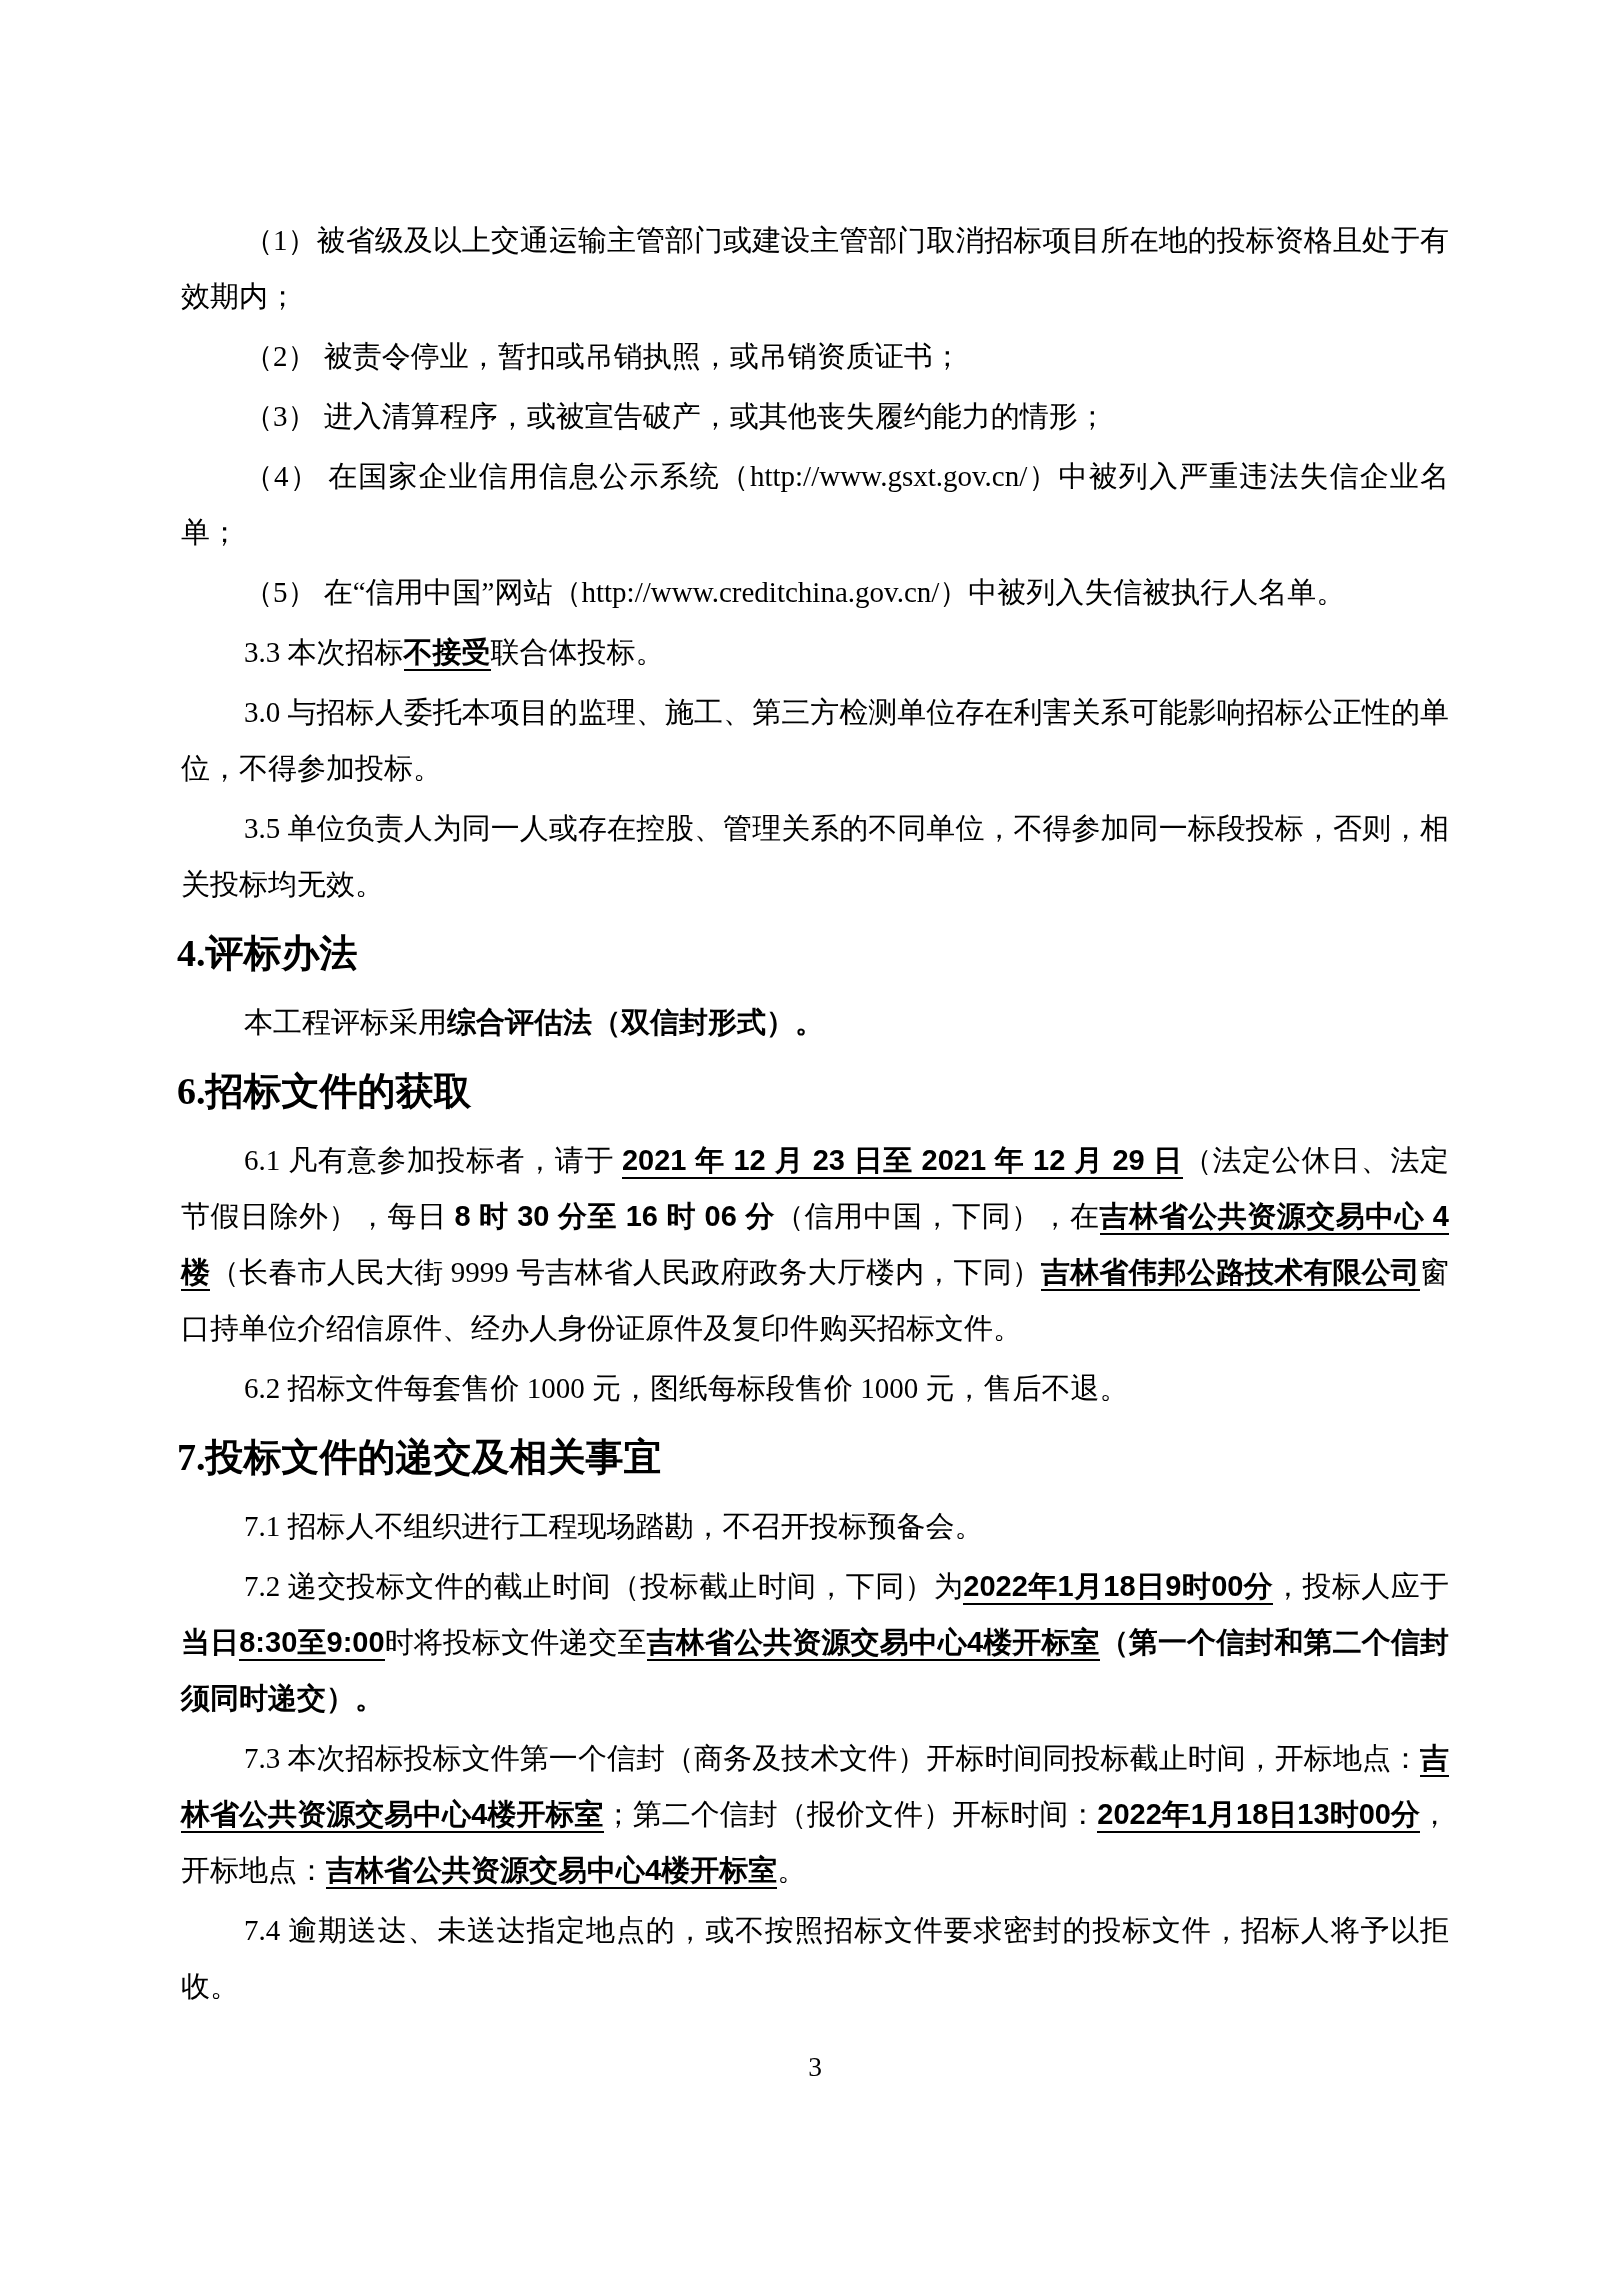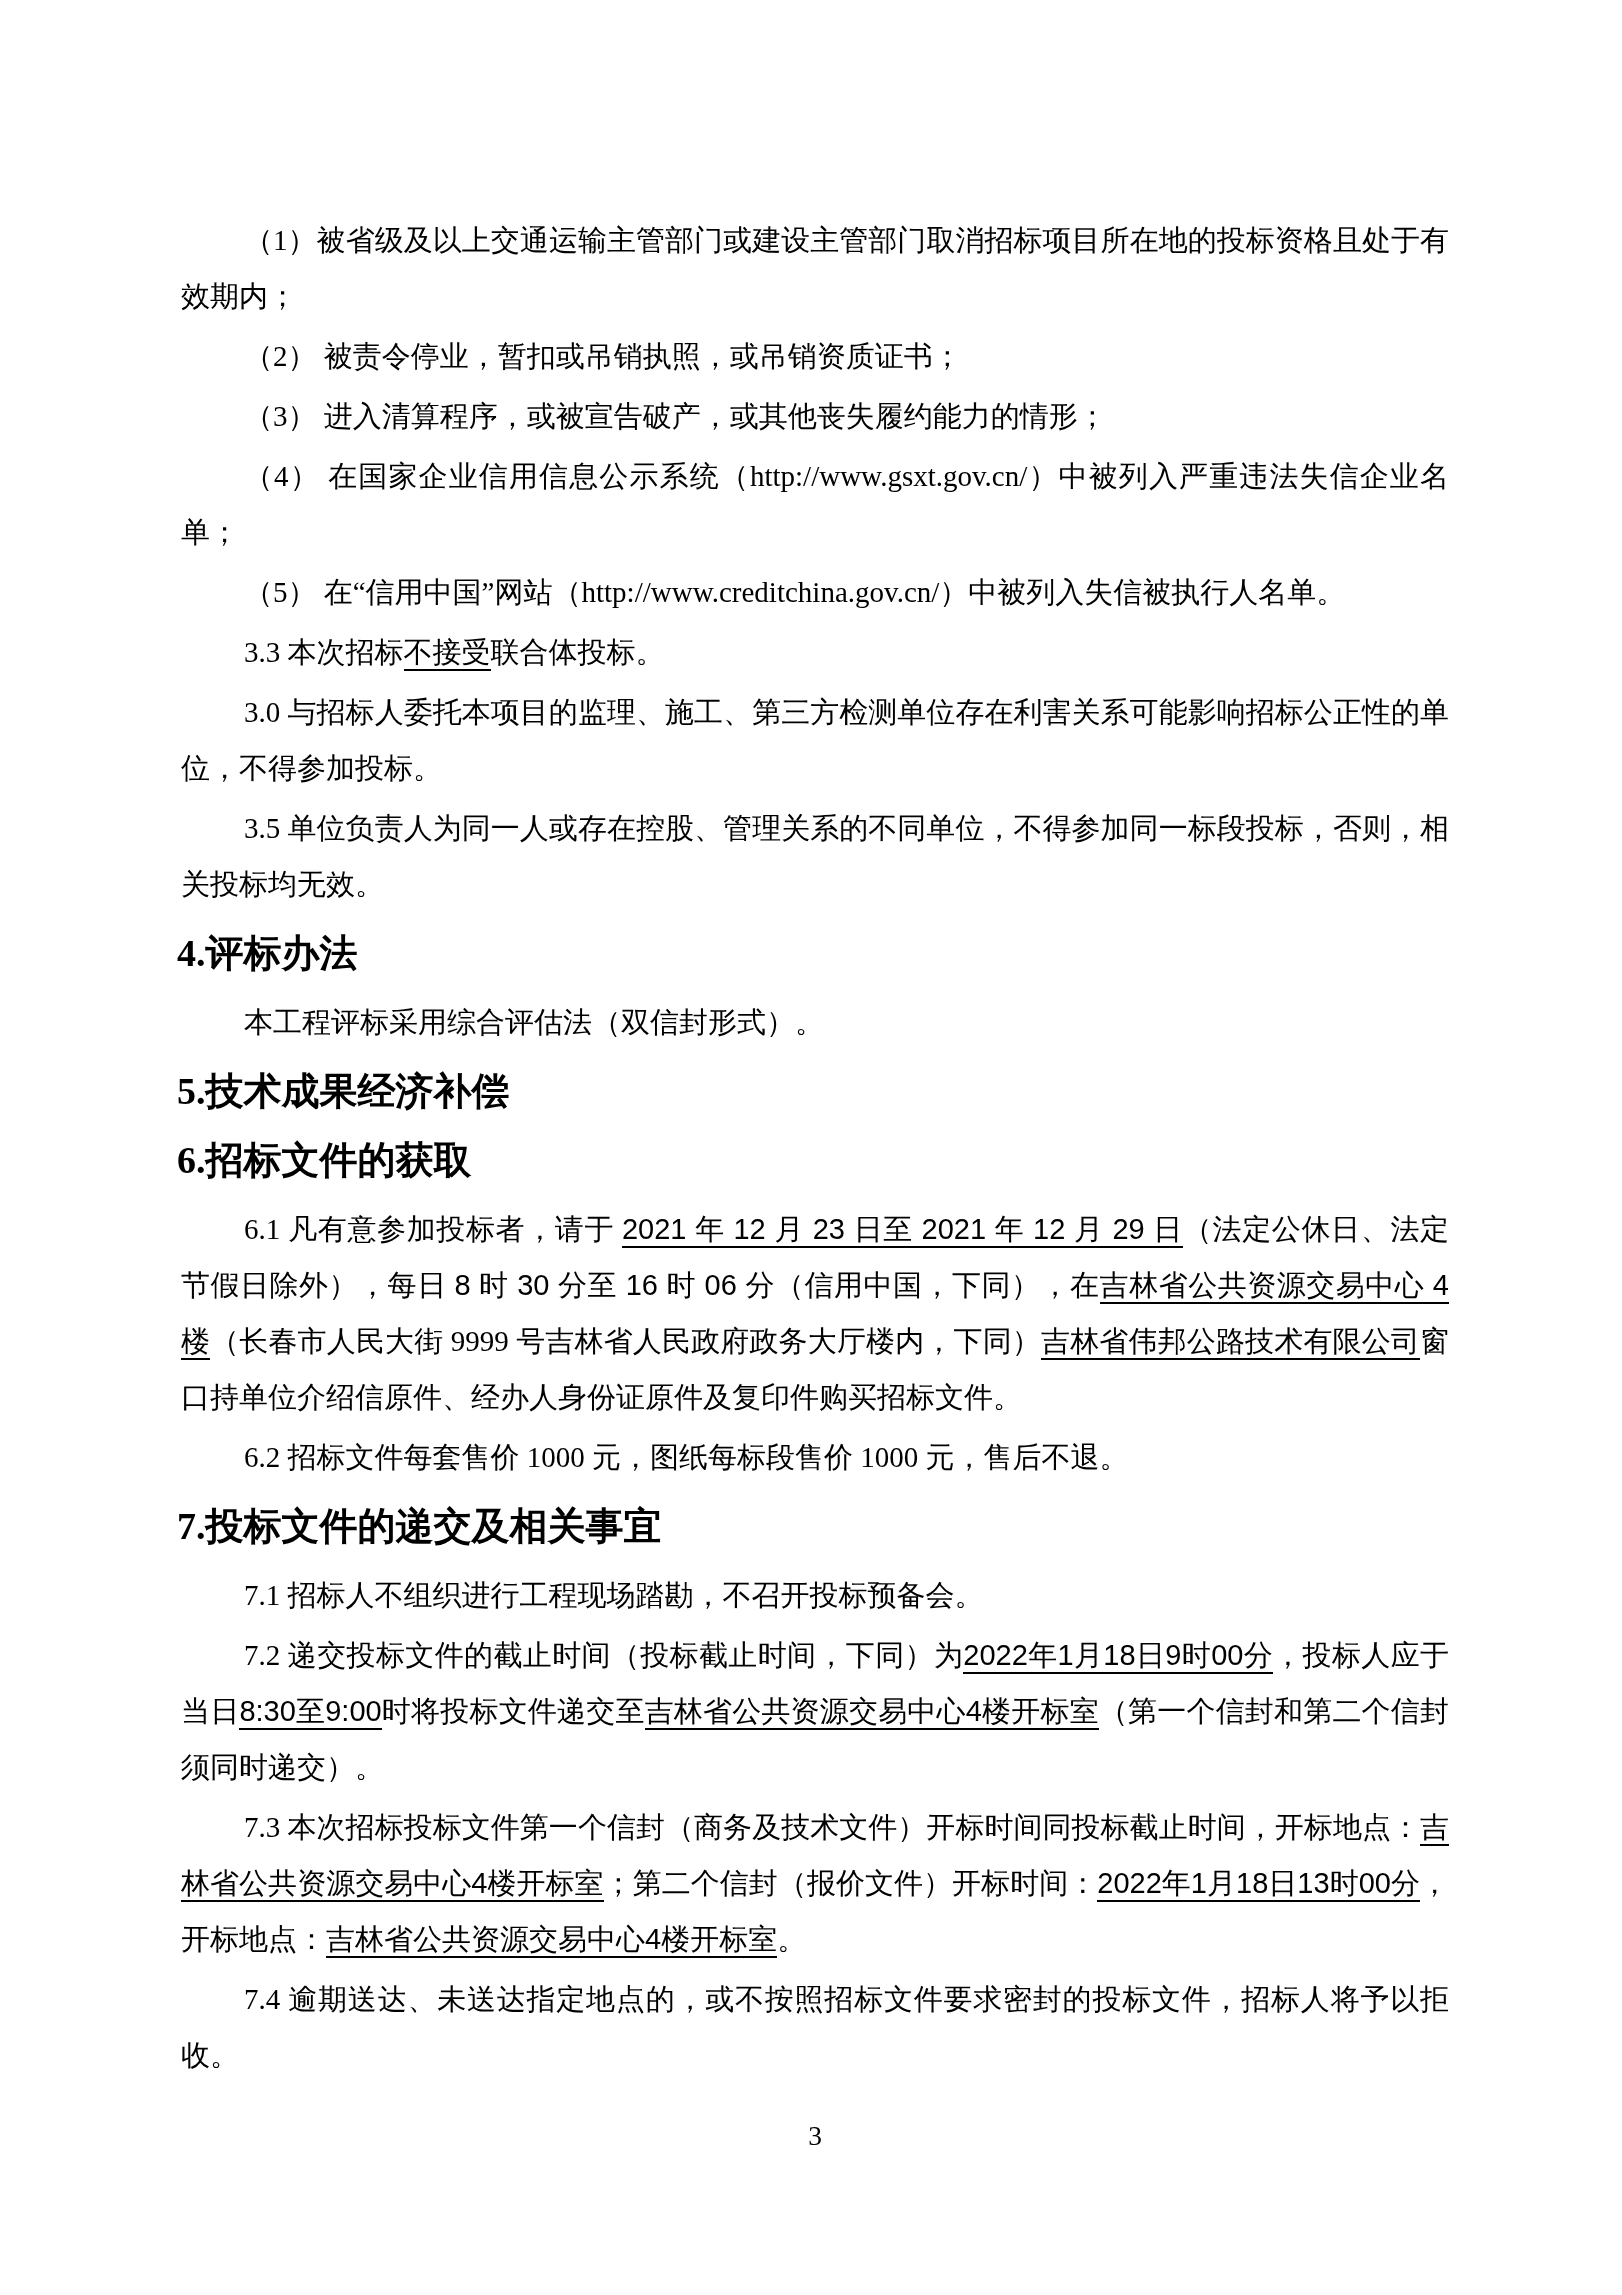--- a/index.html
+++ b/index.html
@@ -29,21 +29,21 @@
   h2.heading {
     margin: 13px 0;
     font-size: 38px;
     line-height: 56px;
     font-family: Liberation Serif, serif;
     font-weight: 700;
     text-indent: 0;
   }
   span.b {
     font-family: "Liberation Sans", "DejaVu Sans", sans-serif;
-    font-weight: 400;
+    font-weight: 700;
   }
   span.u {
     border-bottom: 2.6px solid #000000;
     padding-bottom: 0.7px;
   }
   .pagenum {
     margin-top: 36px;
     text-align: center;
     font-size: 27.5px;
     line-height: 34px;
@@ -58,21 +58,20 @@
     <p class="body"><span>（1）被省级及以上交通运输主管部门或建设主管部门取消招标项目所在地的投标资格且处于有效期内；</span></p>
       <p class="body"><span>（2） 被责令停业，暂扣或吊销执照，或吊销资质证书；</span></p>
       <p class="body"><span>（3） 进入清算程序，或被宣告破产，或其他丧失履约能力的情形；</span></p>
       <p class="body"><span>（4） 在国家企业信用信息公示系统（http://www.gsxt.gov.cn/）中被列入严重违法失信企业名单；</span></p>
       <p class="body"><span>（5） 在“信用中国”网站（http://www.creditchina.gov.cn/）中被列入失信被执行人名单。</span></p>
       <p class="body"><span>3.3 本次招标</span><span class="b u">不接受</span><span>联合体投标。</span></p>
       <p class="body"><span>3.0 与招标人委托本项目的监理、施工、第三方检测单位存在利害关系可能影响招标公正性的单位，不得参加投标。</span></p>
       <p class="body"><span>3.5 单位负责人为同一人或存在控股、管理关系的不同单位，不得参加同一标段投标，否则，相关投标均无效。</span></p>
       <h2 class="heading"><span>4.评标办法</span></h2>
       <p class="body"><span>本工程评标采用</span><span class="b">综合评估法（双信封形式）。</span></p>
-      <h2 class="heading"><span>5.技术成果经济补偿</span></h2>
       <h2 class="heading"><span>6.招标文件的获取</span></h2>
       <p class="body"><span>6.1 凡有意参加投标者，请于 </span><span class="b u">2021 年 12 月 23 日至 2021 年 12 月 29 日</span><span>（法定公休日、法定节假日除外），每日 </span><span class="b">8 时 30 分至 16 时 06 分</span><span>（信用中国，下同），在</span><span class="b u">吉林省公共资源交易中心 4 楼</span><span>（长春市人民大街 9999 号吉林省人民政府政务大厅楼内，下同）</span><span class="b u">吉林省伟邦公路技术有限公司</span><span>窗口持单位介绍信原件、经办人身份证原件及复印件购买招标文件。</span></p>
       <p class="body"><span>6.2 招标文件每套售价 1000 元，图纸每标段售价 1000 元，售后不退。</span></p>
       <h2 class="heading"><span>7.投标文件的递交及相关事宜</span></h2>
       <p class="body"><span>7.1 招标人不组织进行工程现场踏勘，不召开投标预备会。</span></p>
       <p class="body"><span>7.2 递交投标文件的截止时间（投标截止时间，下同）为</span><span class="b u">2022年1月18日9时00分</span><span>，投标人应于</span><span class="b">当日</span><span class="b u">8:30至9:00</span><span>时将投标文件递交至</span><span class="b u">吉林省公共资源交易中心4楼开标室</span><span class="b">（第一个信封和第二个信封须同时递交）。</span></p>
       <p class="body"><span>7.3 本次招标投标文件第一个信封（商务及技术文件）开标时间同投标截止时间，开标地点：</span><span class="b u">吉林省公共资源交易中心4楼开标室</span><span>；第二个信封（报价文件）开标时间：</span><span class="b u">2022年1月18日13时00分</span><span>，开标地点：</span><span class="b u">吉林省公共资源交易中心4楼开标室</span><span>。</span></p>
       <p class="body"><span>7.4 逾期送达、未送达指定地点的，或不按照招标文件要求密封的投标文件，招标人将予以拒收。</span></p>
       <div class="pagenum">3</div>
   </div>

